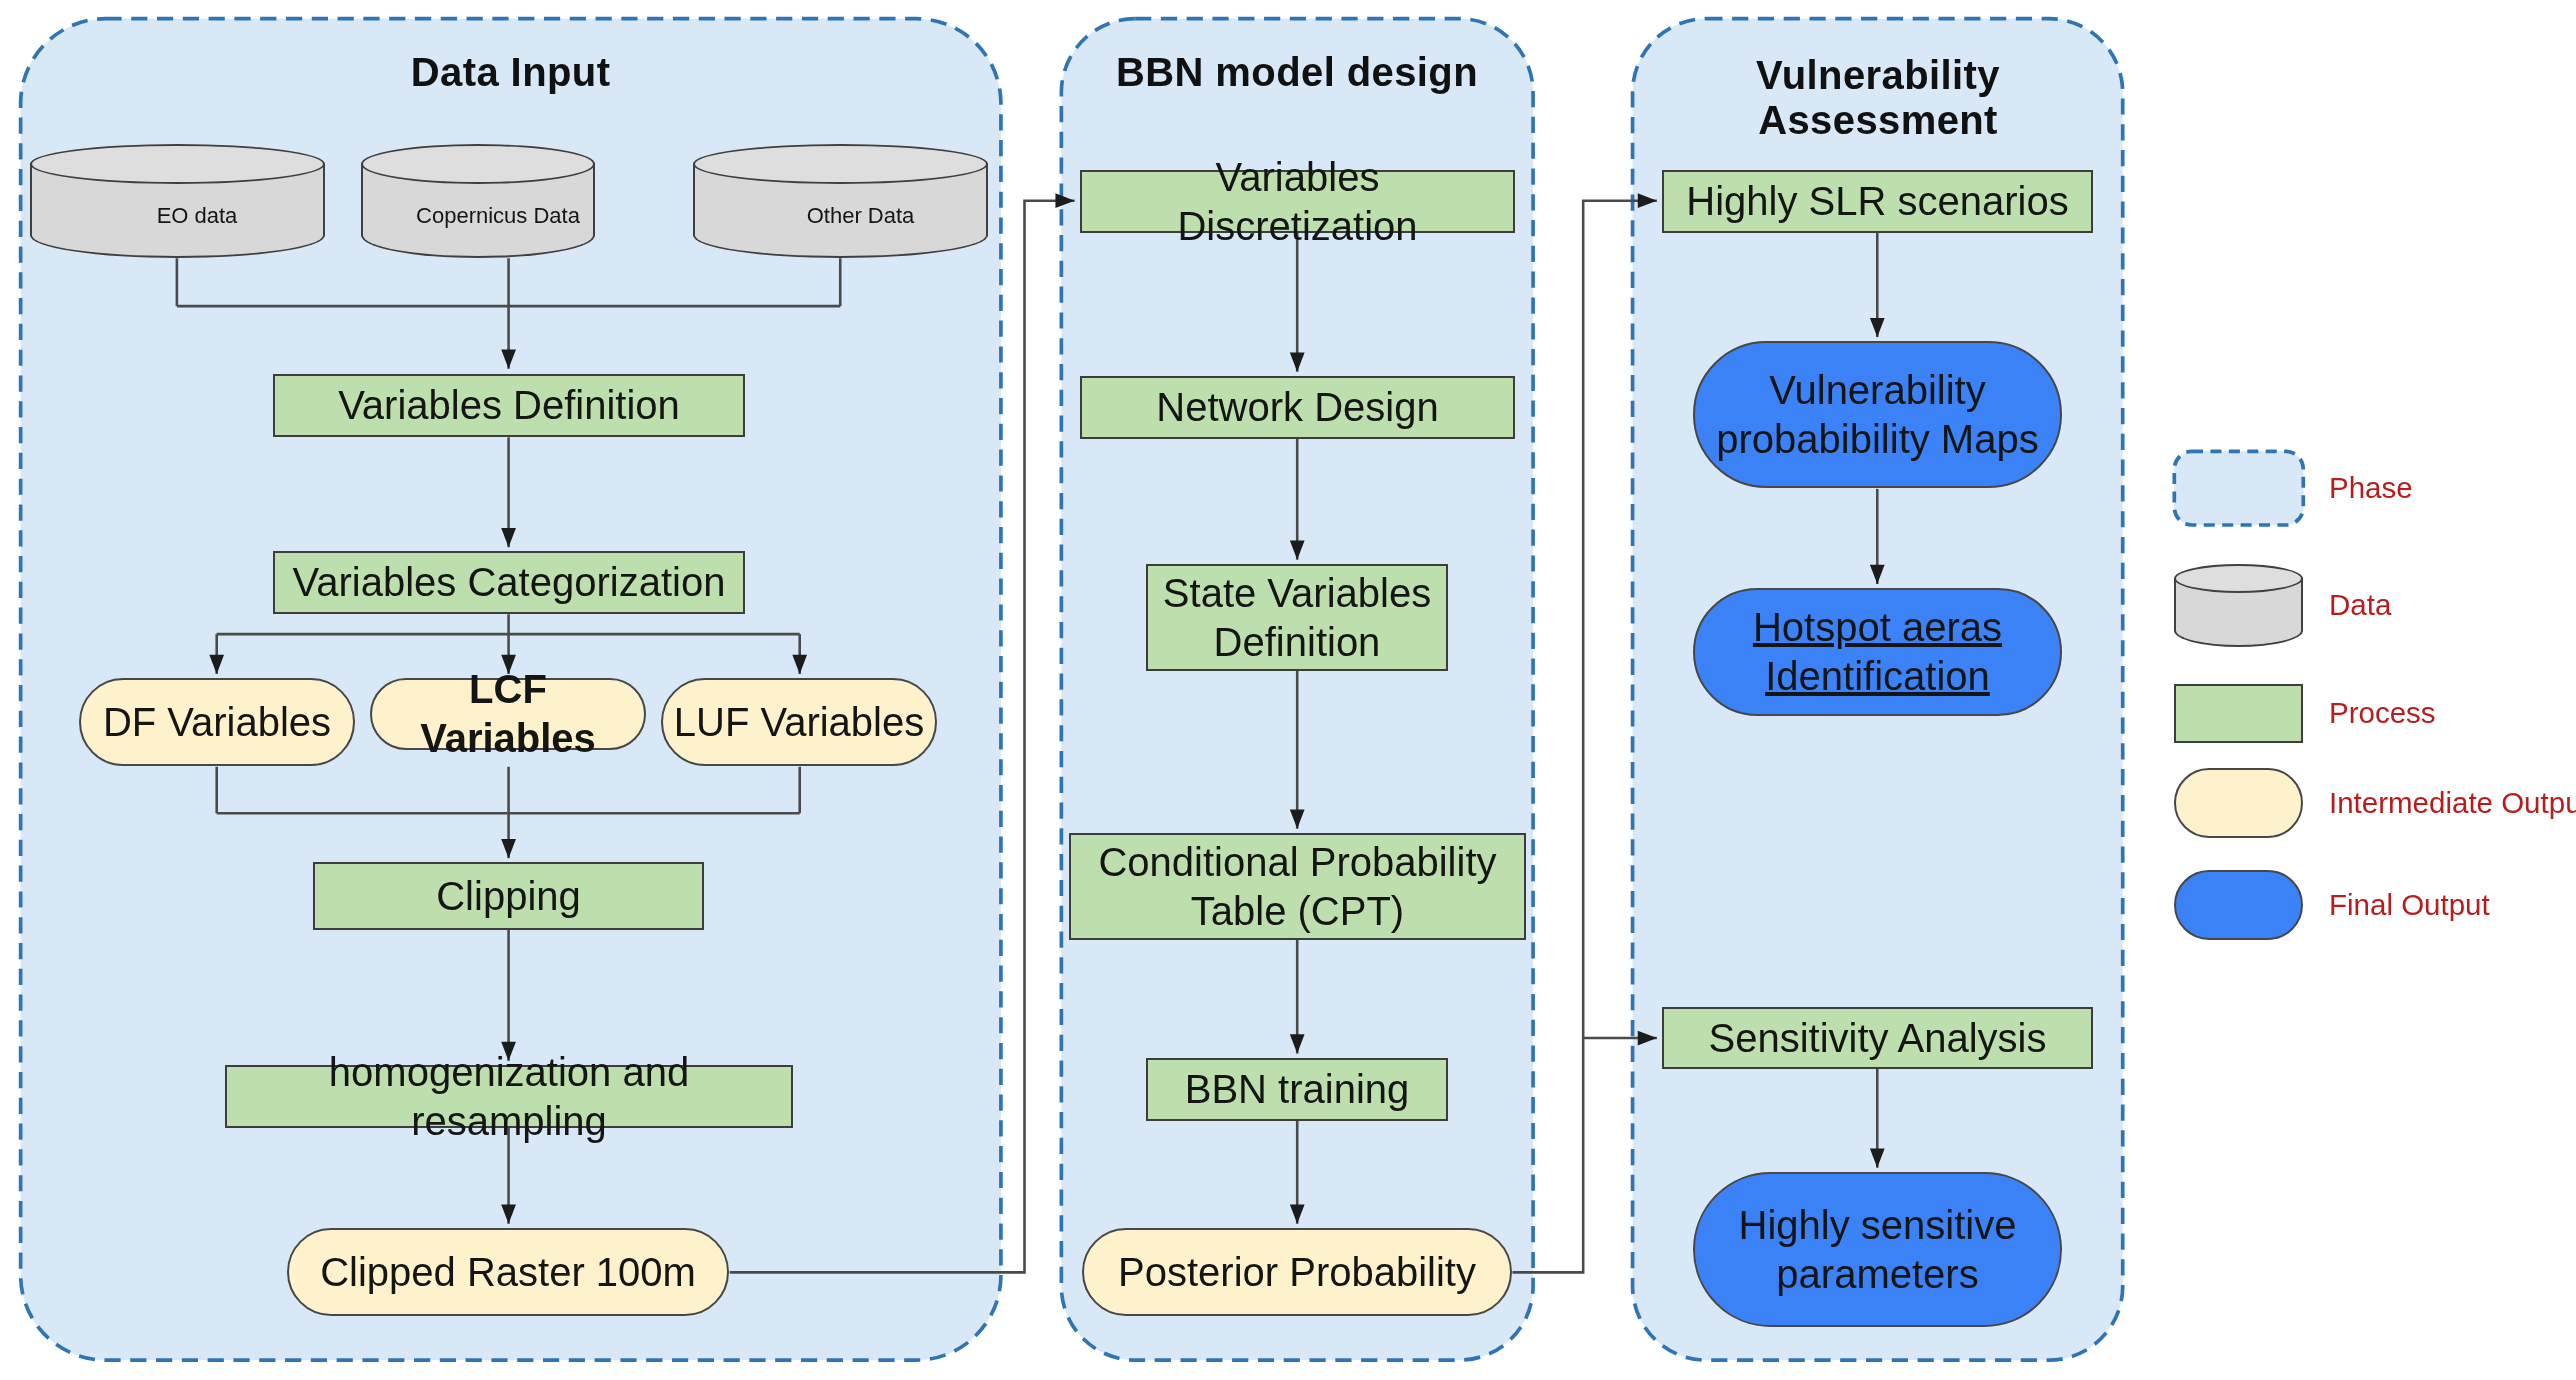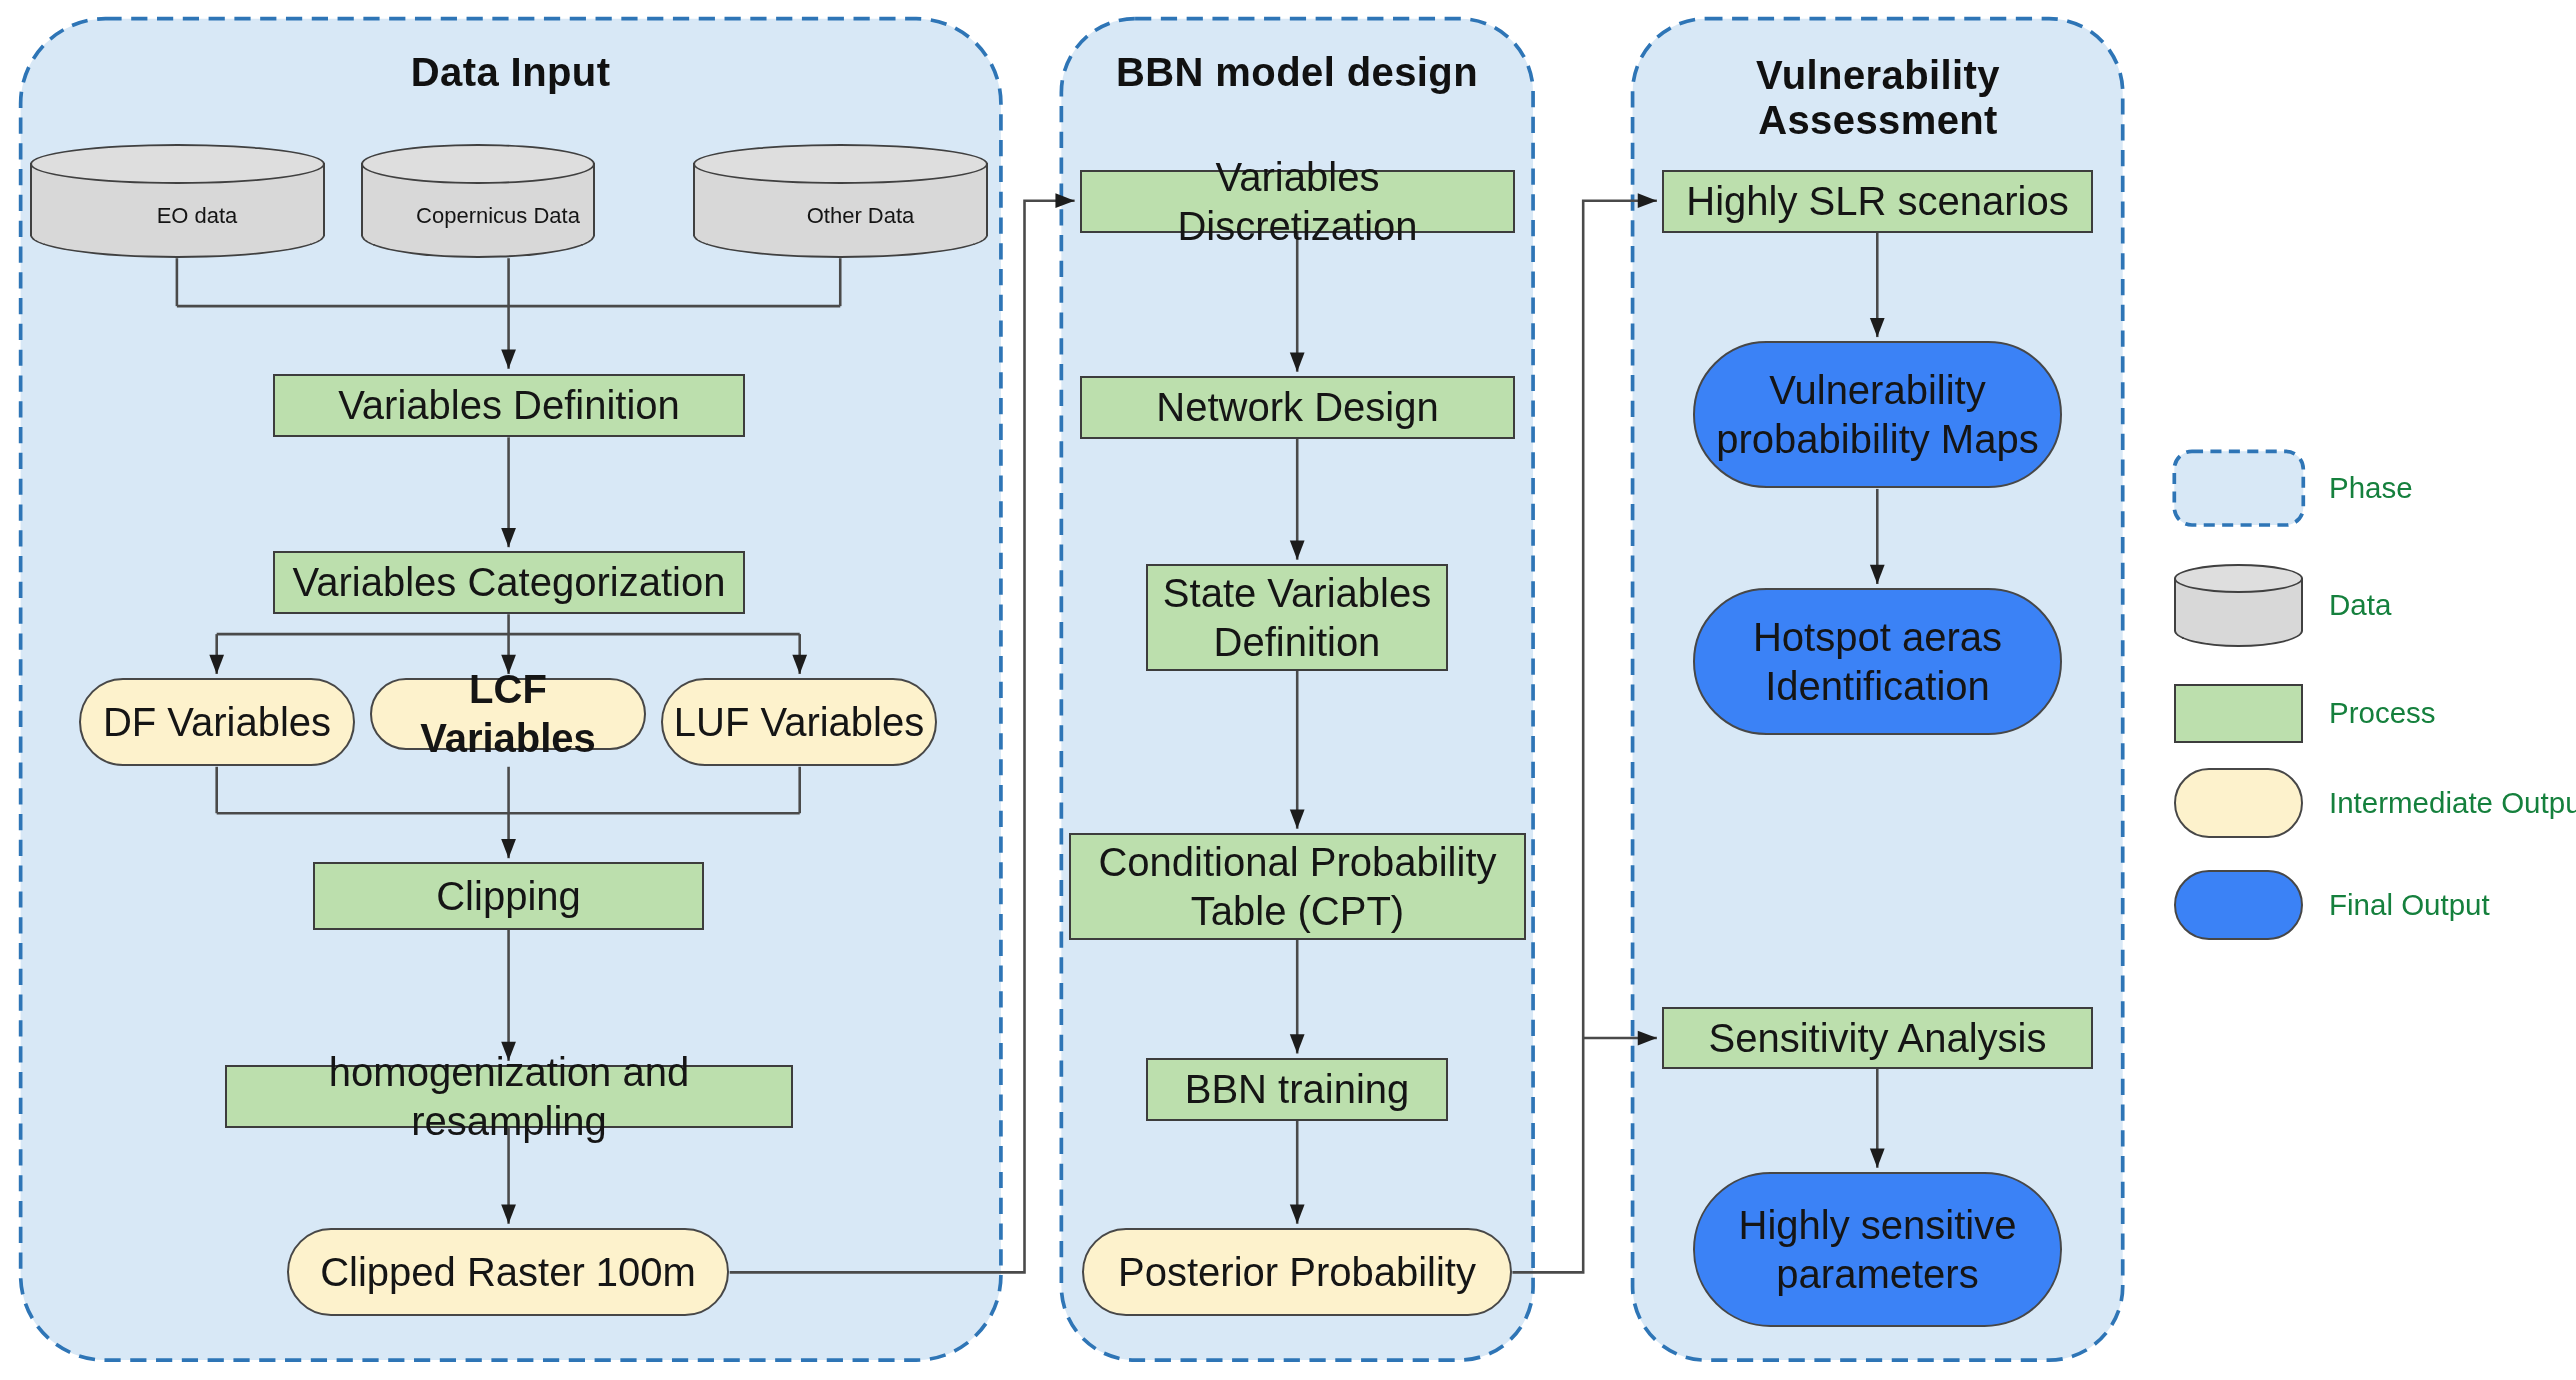--- a/index.html
+++ b/index.html
@@ -34,21 +34,21 @@
     background:#DEDEDE; border:2.2px solid #404040; border-radius:50%;
     box-sizing:border-box;
   }
   .cyl-label {
     position:absolute; left:0; right:0; top:26%; bottom:0; z-index:2;
     display:flex; align-items:center; justify-content:center;
     font-size:22px; color:#151515;padding-left:40px;
   }
   .legend-label {
     position:absolute; z-index:3; height:44px; width:247px;
-    display:flex; align-items:center; font-size:29.5px; color:#15803d;
+    display:flex; align-items:center; font-size:29.5px; color:#b91c1c;
     white-space:nowrap;
   }
 </style>
 </head>
 <body>
 
 <div id="canvas">
 
   <svg class="layer" width="2576" height="1381" viewBox="0 0 3495 1873">
     <defs>
@@ -129,21 +129,21 @@
 
   <div class="node process" style="left:1080px; top:170px; width:435px; height:63px;">Variables Discretization</div>
   <div class="node process" style="left:1080px; top:376px; width:435px; height:63px;">Network Design</div>
   <div class="node process" style="left:1146px; top:564px; width:302px; height:107px;">State Variables Definition</div>
   <div class="node process" style="left:1069px; top:833px; width:457px; height:107px;">Conditional Probability Table (CPT)</div>
   <div class="node process" style="left:1146px; top:1058px; width:302px; height:63px;">BBN training</div>
   <div class="node intermediate capsule" style="left:1082px; top:1228px; width:430px; height:88px;">Posterior Probability</div>
 
   <div class="node process" style="left:1662px; top:170px; width:431px; height:63px;">Highly SLR scenarios</div>
   <div class="node final capsule" style="left:1693px; top:341px; width:369px; height:147px;">Vulnerability probabibility Maps</div>
-  <div class="node final capsule" style="left:1693px; top:588px; width:369px; height:147px;">Hotspot aeras Identification</div>
+  <div class="node final capsule" style="left:1693px; top:588px; width:369px; height:128px;text-decoration:underline;">Hotspot aeras Identification</div>
   <div class="node process" style="left:1662px; top:1007px; width:431px; height:62px;">Sensitivity Analysis</div>
   <div class="node final capsule" style="left:1693px; top:1172px; width:369px; height:155px;">Highly sensitive parameters</div>
 
   <div>
     <div class="legend-label" style="left:2329px; top:466px;">Phase</div>
 
     <div class="cylinder" style="left:2174px; top:564px; width:129px; height:83px;">
       <div class="cyl-body"></div>
       <div class="cyl-top"></div>
     </div>

